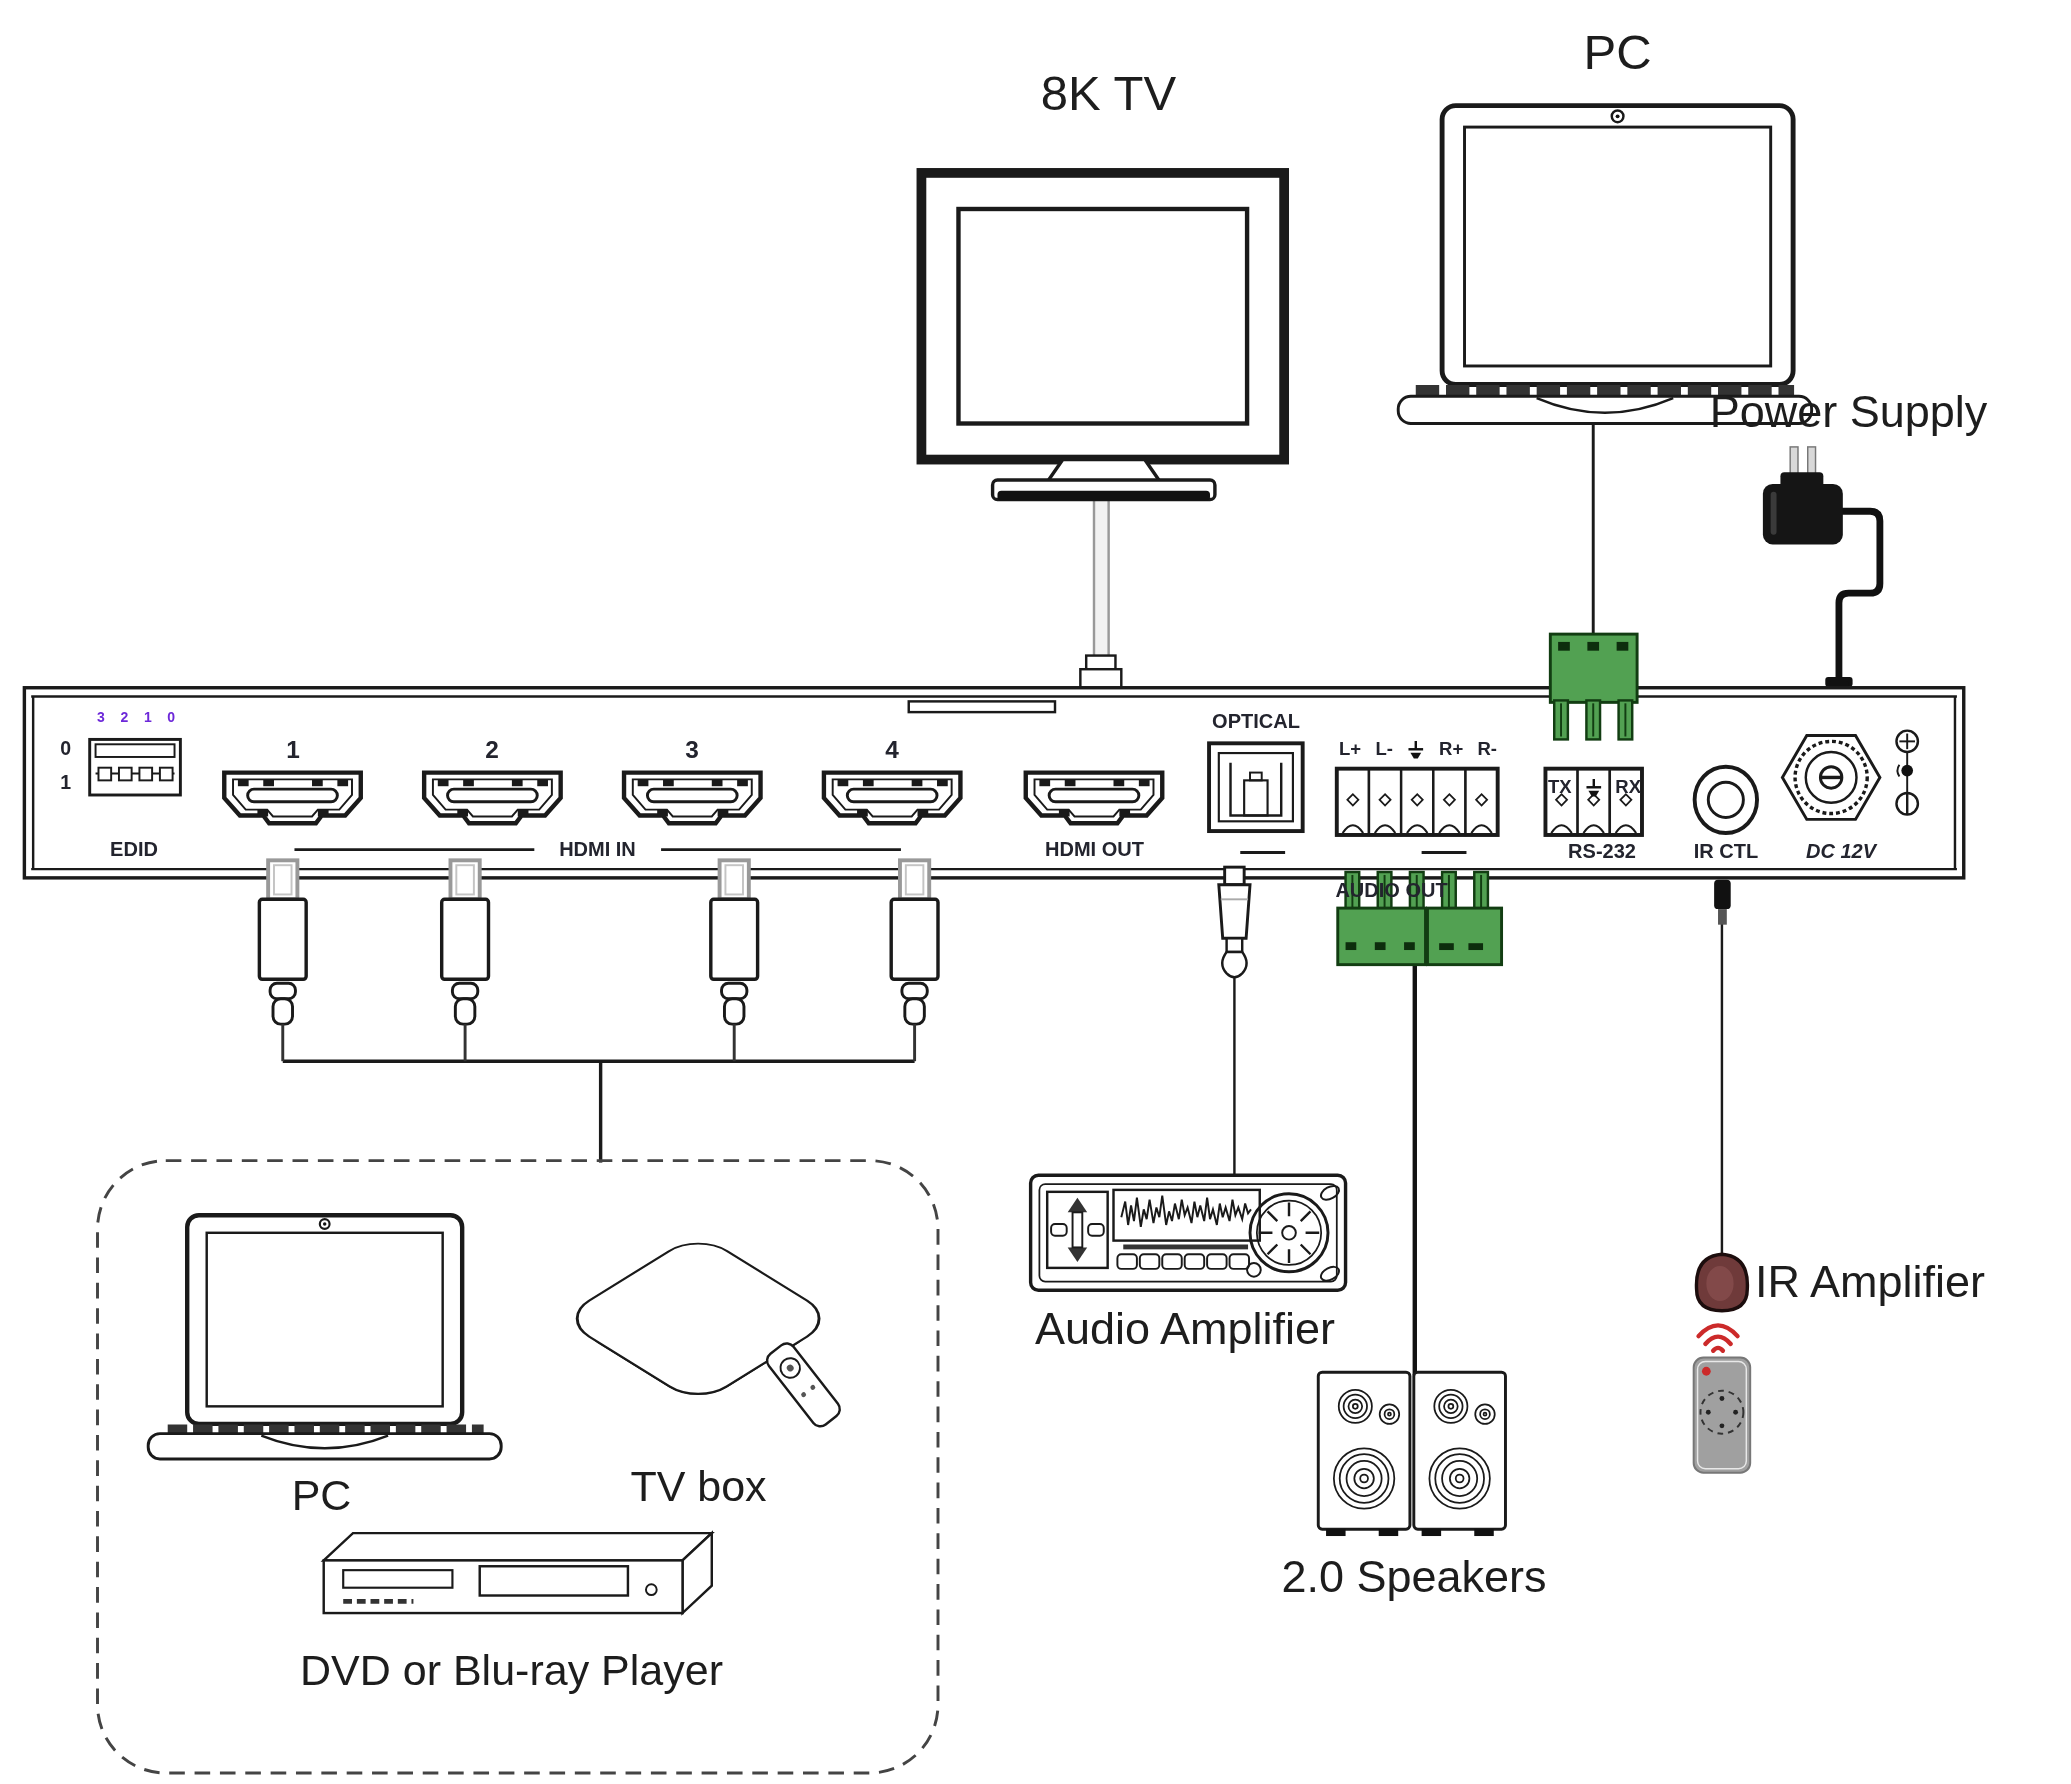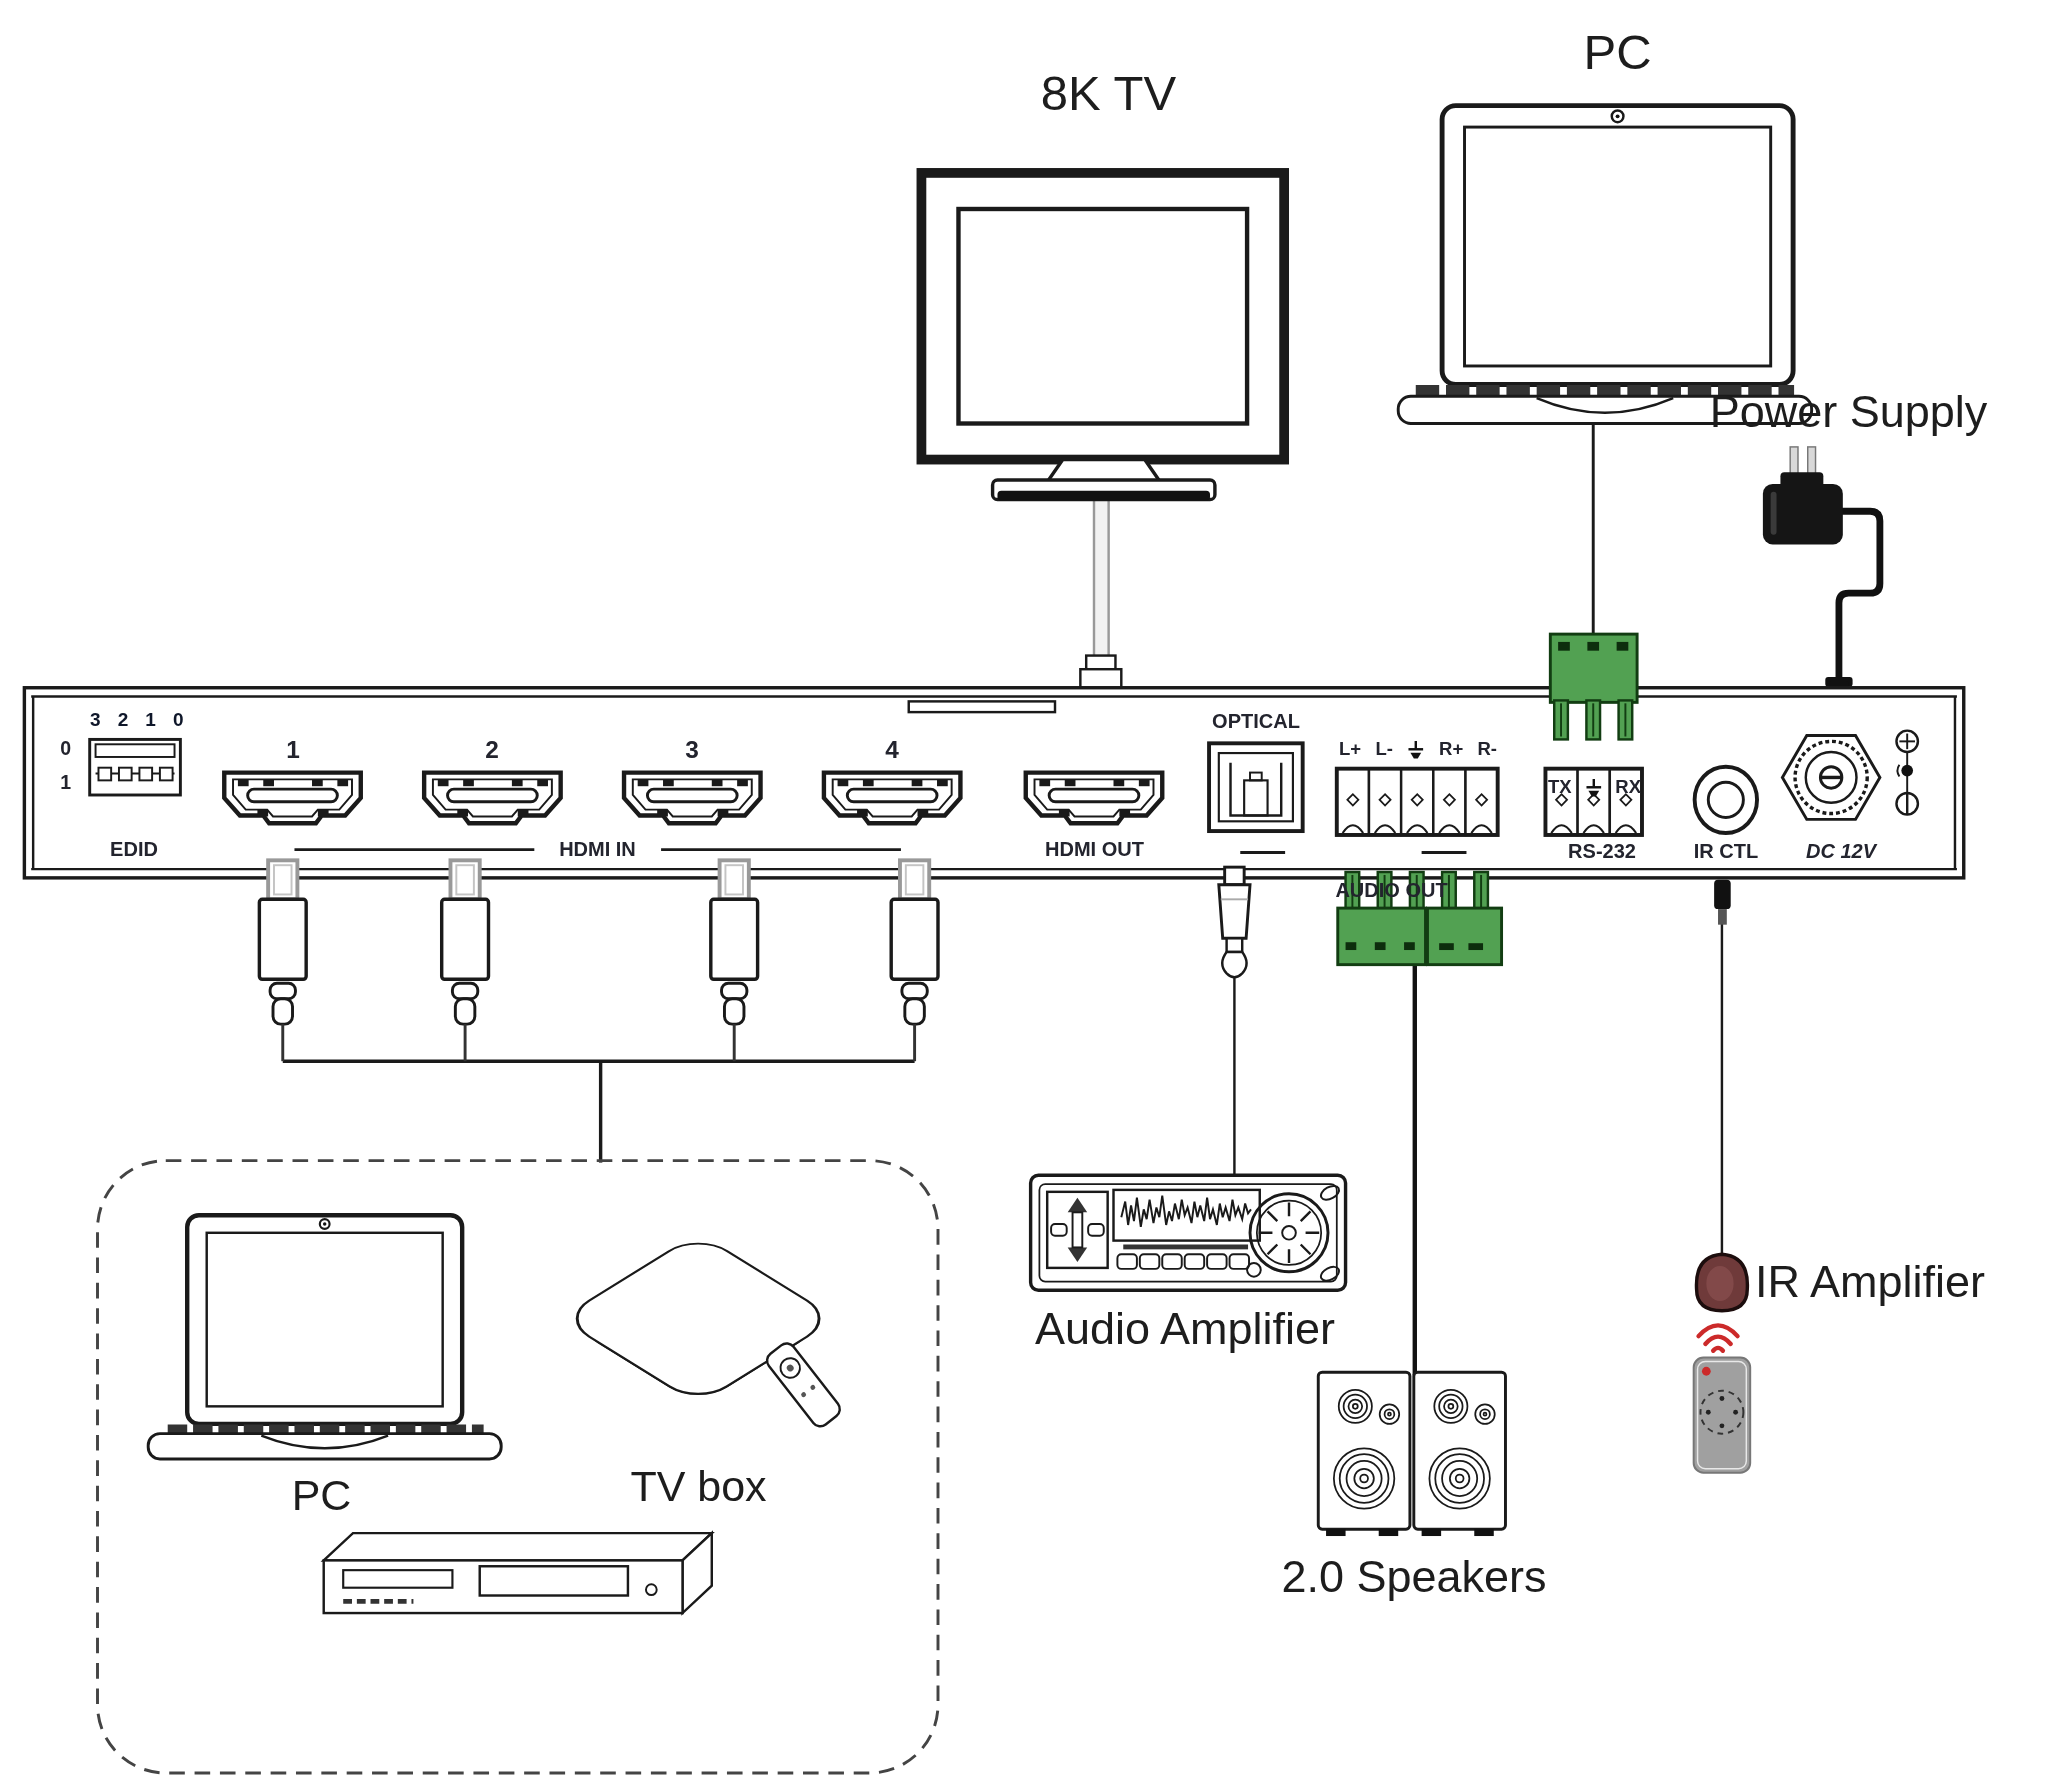--- a/index.html
+++ b/index.html
@@ -7,21 +7,21 @@
          font-family:"Liberation Sans",sans-serif;}
   #art{position:absolute;left:0;top:0;}
   .label{position:absolute;color:#1d1d1d;text-align:center;line-height:1.05;white-space:nowrap;}
   .lbl-xl{font-size:49px;}
   .lbl-lg{font-size:45px;}
   .lbl-md{font-size:43px;}
   .plbl{font-size:20px;font-weight:bold;color:#23242e;}
   .pnum{font-size:24.4px;font-weight:bold;color:#23242e;}
   .pinrow{position:absolute;display:flex;justify-content:space-between;align-items:flex-end;
           font-size:18.5px;font-weight:bold;color:#23242e;}
-  .dipnum{font-size:19px;font-weight:bold;color:#0f172a;letter-spacing:5.9px;}
+  .dipnum{font-size:14px;font-weight:bold;color:#6d28d9;letter-spacing:5.9px;}
   .diprow{font-size:19.5px;font-weight:bold;color:#23242e;}
   svg{display:block;}
   .oln{fill:#ffffff;stroke:#1a1a1a;}
   .ln{fill:none;stroke:#1a1a1a;}
 </style>
 </head>
 <body>
 
 <div id="stage">
 
@@ -420,15 +420,16 @@
   </svg>
   <span>RX</span>
 </div>
 
 <div class="label lbl-lg" style="left:990px;top:1305px;width:390px;">Audio Amplifier</div>
 <div class="label lbl-lg" style="left:1219px;top:1553px;width:390px;">2.0 Speakers</div>
 <div class="label lbl-lg" style="left:1755px;top:1258px;width:312px;text-align:left;">IR Amplifier</div>
 
 <div class="label lbl-md" style="left:224px;top:1473px;width:195px;">PC</div>
 <div class="label lbl-md" style="left:552px;top:1432px;width:293px;margin-top:32px;">TV box</div>
+<div class="label lbl-md" style="left:219px;top:1648px;width:585px;">DVD or Blu-ray Player</div>
 
 </div>
 
 
 </body></html>

